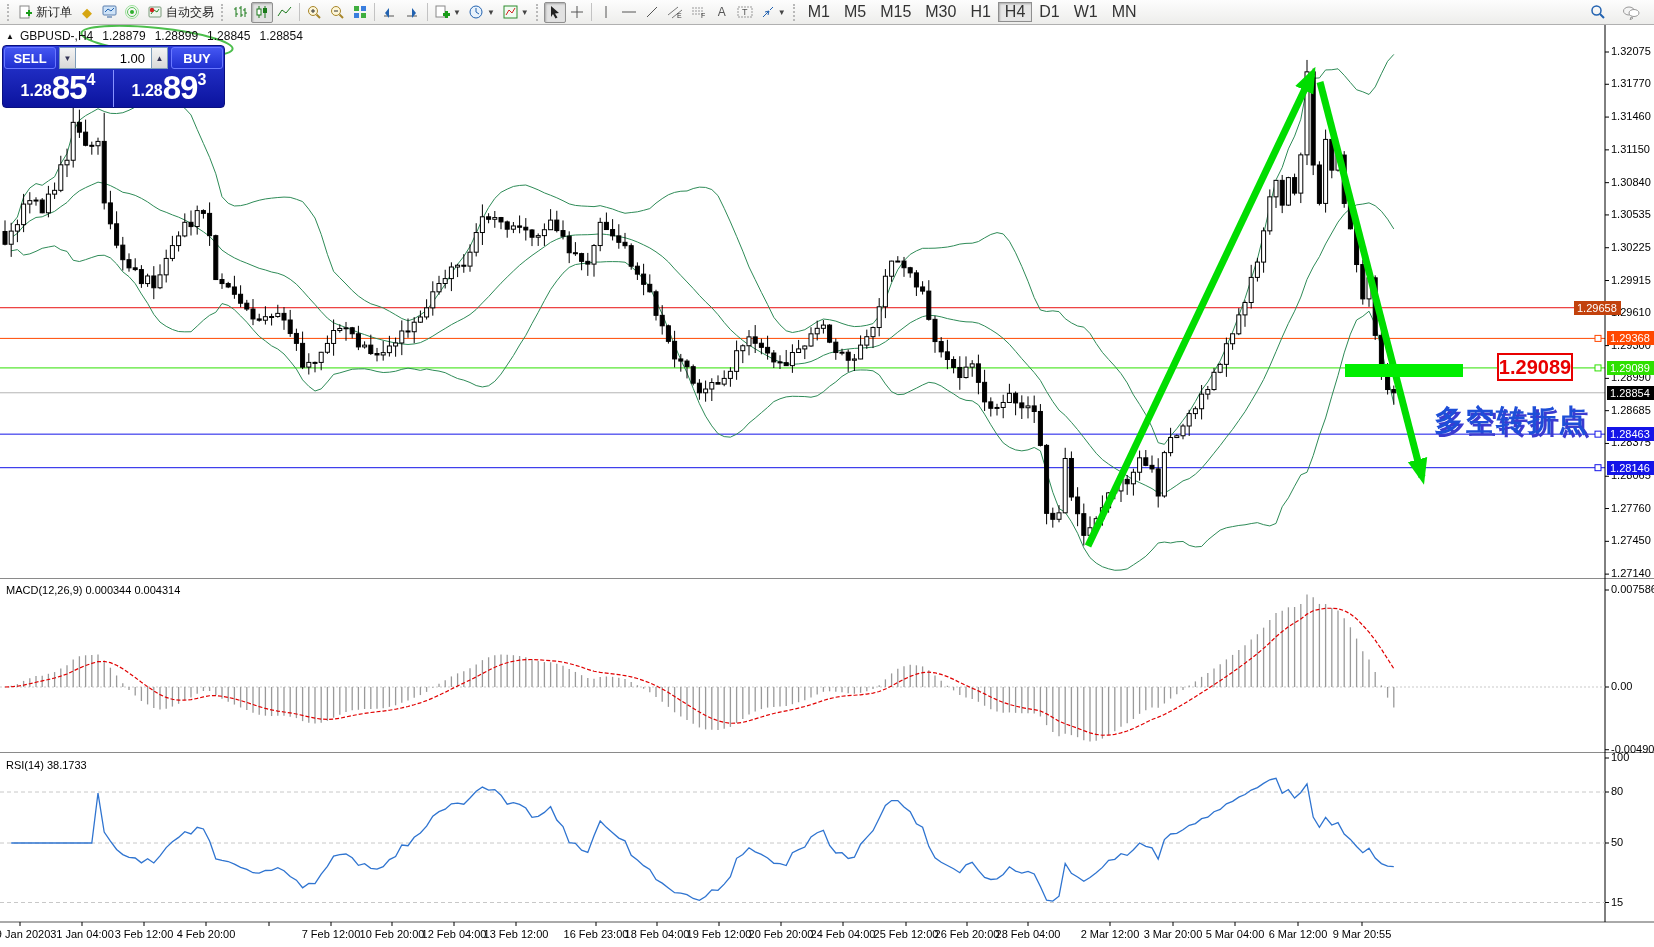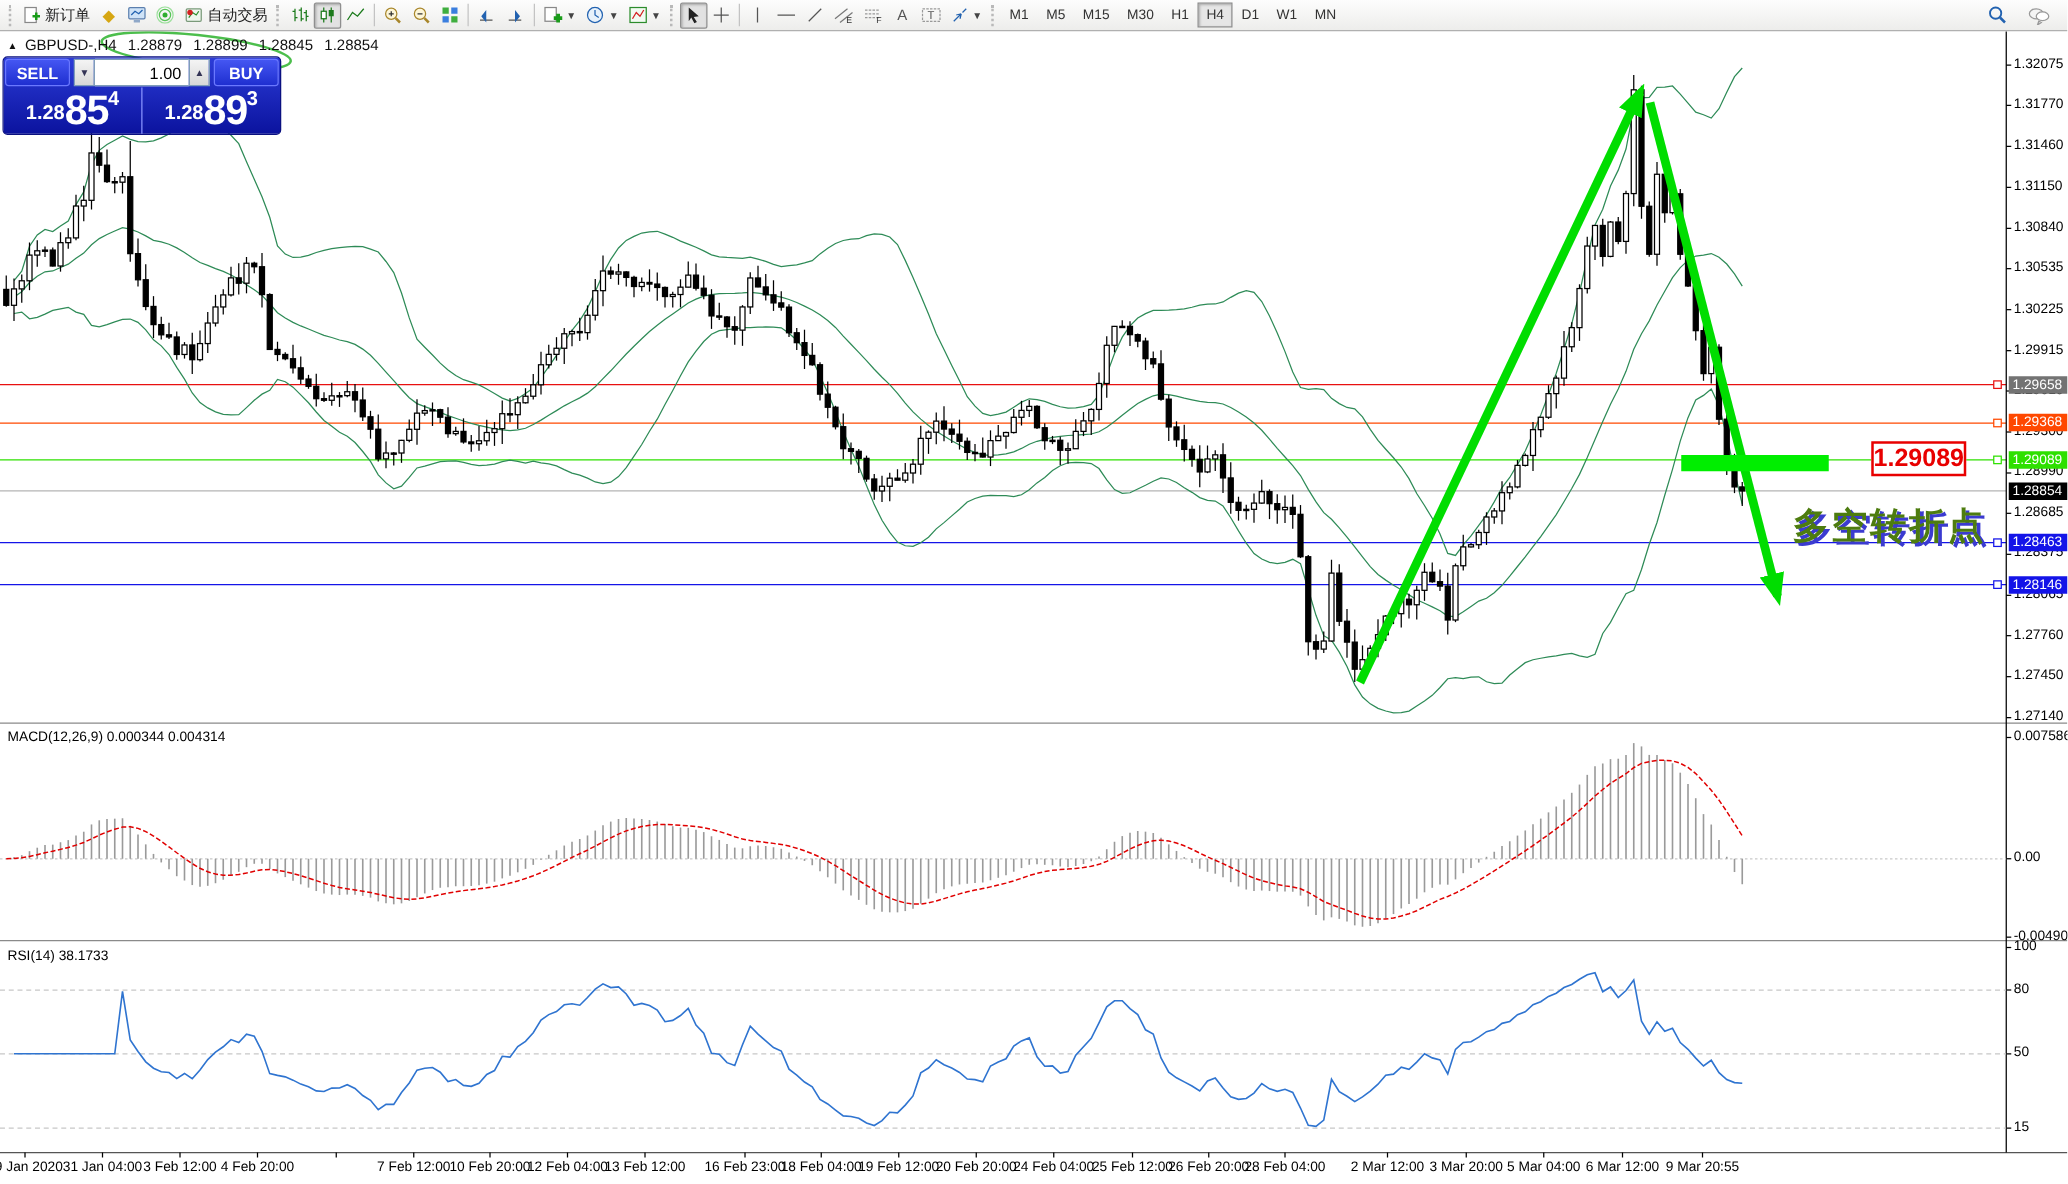--- a/index.html
+++ b/index.html
@@ -13,21 +13,21 @@
     display:flex; align-items:center; padding:0 4px; z-index:40; }
   .grip { width:5px; height:17px; margin:0 3px; border-left:2px dotted #b9b9b9; }
   .vsep { width:1px; height:18px; background:#c3c3c3; margin:0 3px; }
   .tbtn { height:21px; min-width:22px; padding:0 3px; display:flex; align-items:center;
     justify-content:center; gap:3px; font-size:12px; color:#222; border:1px solid transparent;
     border-radius:2px; cursor:default; }
   .tbtn.pressed { background:#e2e2e2; border-color:#8f8f8f;
     box-shadow:inset 1px 1px 2px rgba(0,0,0,.25); }
   .tbtn svg { display:block; }
   .caret { font-size:8px; color:#444; }
-  .tf { font-size:11px; color:#333; padding:0 6px; height:20px; display:flex;
+  .tf { font-size:16px; color:#333; padding:0 6px; height:20px; display:flex;
     align-items:center; border:1px solid transparent; }
   .tf.active { background:#e6e6e6; border-color:#8f8f8f;
     box-shadow:inset 1px 1px 2px rgba(0,0,0,.25); }
   #tb-right { margin-left:auto; display:flex; align-items:center; gap:8px; padding-right:6px; }
 
   
   #chart-wrap { position:absolute; left:0; top:25px; width:1654px; height:922px; background:#fff; }
   #chart-svg-holder, #chart-svg-holder svg { position:absolute; left:0; top:0; }
   #overlay { position:absolute; left:0; top:0; width:1654px; height:922px; z-index:10; }
   .ax { position:absolute; font-size:11px; color:#000; white-space:nowrap; }
@@ -62,21 +62,21 @@
   .half.left { border-right:1px solid #8893ff; }
   .pp-small { font-size:16px; font-weight:bold; line-height:30px; }
   .pp-big { font-size:33px; font-weight:bold; line-height:36px; letter-spacing:-1px; }
   .pp-sup { font-size:16px; font-weight:bold; line-height:16px; align-self:flex-start; margin-top:2px; }
 
   
   #callout { position:absolute; left:1497px; top:331px; width:76px; height:28px;
     border:2px solid #e80000; background:#fff; color:#e80000; font-size:20px; font-weight:bold;
     display:flex; align-items:center; justify-content:center; z-index:15; }
   #turntext { position:absolute; left:1434px; top:376px; font-size:29px; font-weight:bold;
-    color:#4d7c0f; letter-spacing:2px; text-shadow:3px 3px 0 #3b3bd0; z-index:15;
+    color:#1d4ed8; letter-spacing:2px; text-shadow:3px 3px 0 #3b3bd0; z-index:15;
     white-space:nowrap; }
 </style>
 </head>
 <body>
 
 <div id="app">
 
   <div id="toolbar">
     <div class="grip"></div>
     <div class="tbtn">
@@ -1170,21 +1170,21 @@
           <span class="tlabel" style="left: 736px; top: 903px;">20 Feb 20:00</span>
           <span class="tlabel" style="left: 798px; top: 903px;">24 Feb 04:00</span>
           <span class="tlabel" style="left: 861px; top: 903px;">25 Feb 12:00</span>
           <span class="tlabel" style="left: 922px; top: 903px;">26 Feb 20:00</span>
           <span class="tlabel" style="left: 983px; top: 903px;">28 Feb 04:00</span>
           <span class="tlabel" style="left: 1065px; top: 903px;">2 Mar 12:00</span>
           <span class="tlabel" style="left: 1128px; top: 903px;">3 Mar 20:00</span>
           <span class="tlabel" style="left: 1190px; top: 903px;">5 Mar 04:00</span>
           <span class="tlabel" style="left: 1253px; top: 903px;">6 Mar 12:00</span>
           <span class="tlabel" style="left: 1317px; top: 903px;">9 Mar 20:55</span>
-          <span class="tag" style="left: 1607px; top: 275.719px; background: #737373;">1.29658</span>
+          <span class="tag" style="left: 1574px; top: 275.719px; background: #c2410c;">1.29658</span>
           <span class="tag" style="left: 1607px; top: 306.401px; background: rgb(255, 72, 0);">1.29368</span>
           <span class="tag" style="left: 1607px; top: 335.919px; background: rgb(46, 224, 0);">1.29089</span>
           <span class="tag" style="left: 1607px; top: 402.15px; background: rgb(20, 20, 232);">1.28463</span>
           <span class="tag" style="left: 1607px; top: 435.688px; background: rgb(20, 20, 232);">1.28146</span>
           <span class="tag" style="left: 1607px; top: 360.782px; background: rgb(0, 0, 0);">1.28854</span>
         </div>
     </div>
   </div>
 </div>
 

